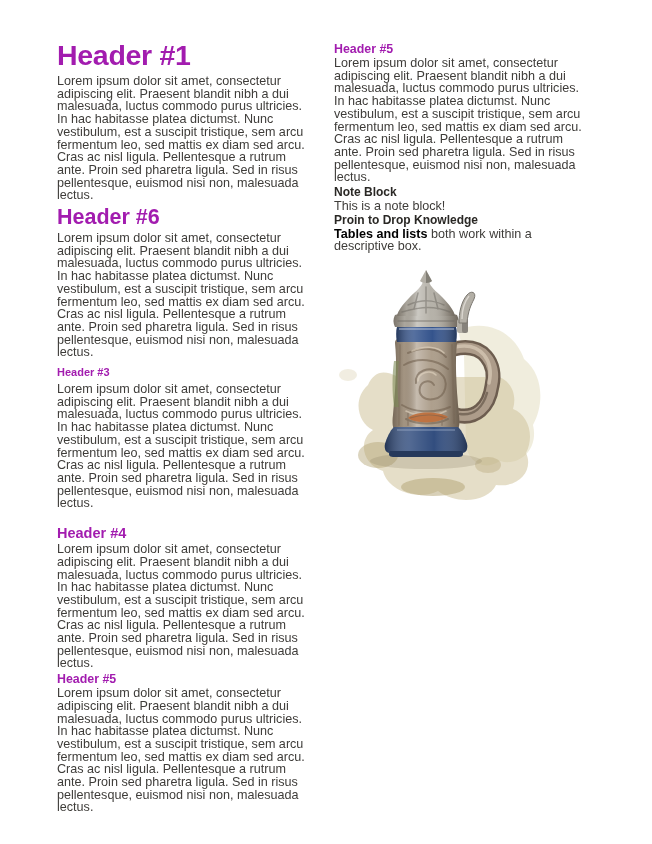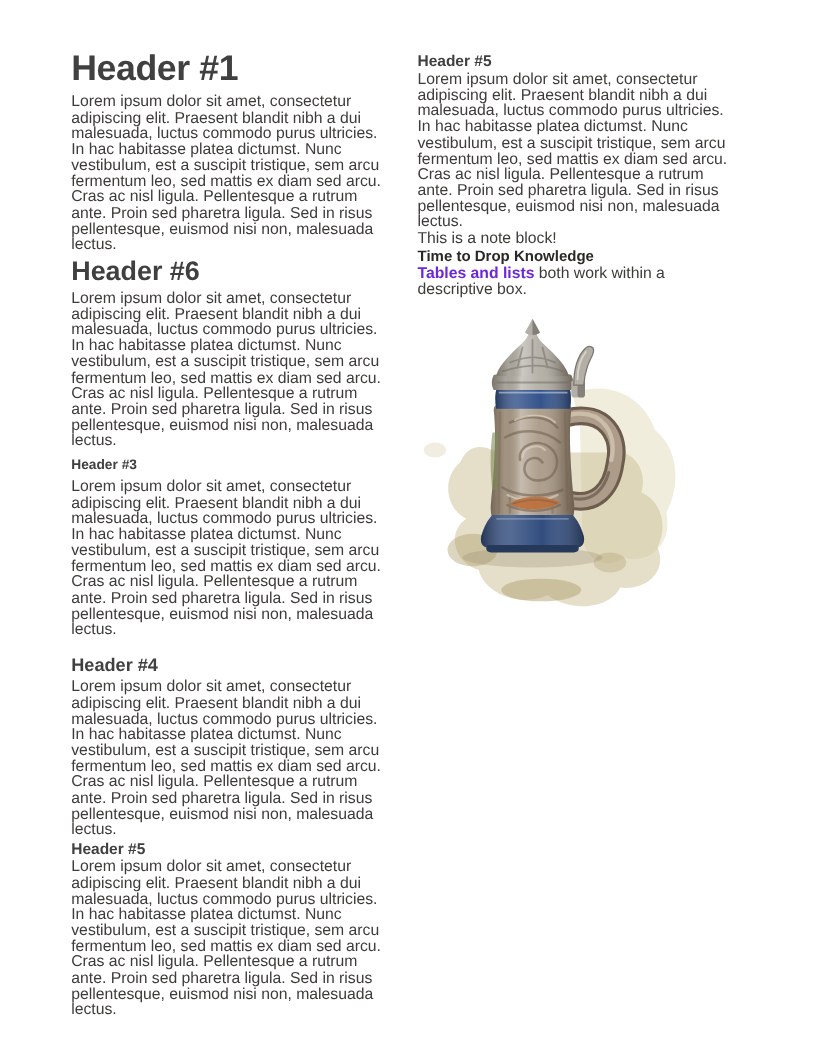--- a/index.html
+++ b/index.html
@@ -17,28 +17,28 @@
   .col-left  { left: 57px;  }
   .col-right { left: 334px; }
 
   p.bodytext {
     margin: 0;
     font-size: 12.6px;
     line-height: 12.7px;
     color: #3e3c39;
     letter-spacing: 0px;
   }
-  h1, h2, h3, h4, h5, h6 { color: #404040; font-weight: bold; }
+  h1, h2, h3, h4, h5, h6 { color: #a21caf; font-weight: bold; }
   h1 { font-size: 28.5px; line-height: 30px; margin: 0 0 5px 0; letter-spacing: -0.3px; }
   h2 { font-size: 21.5px; line-height: 23px; margin: 4px 0 3px 0; }
   h3 { font-size: 11px; line-height: 18px; margin: 4px 0 2px 0; }
   h4 { font-size: 14.5px; line-height: 15px; margin: 16px 0 2px 0; }
   h5 { font-size: 12.4px; line-height: 13px; margin: 3px 0 1px 0; }
   h6 { font-size: 12px;   line-height: 12.5px; margin: 2px 0 1px 0; color: #2a2825; }
-  strong.lead { color: #6d28d9; }
+  strong.lead { color: #000000; }
 
   figure.illustration {
     margin: 12px 0 0 4px;
     width: 250px; height: 245px;
   }
   figure.illustration svg { display: block; }
 </style>
 </head>
 <body>
 
@@ -67,25 +67,26 @@
     </section>
   </div>
 
   <div class="col col-right">
     <section>
       <h5>Header #5</h5>
       <p class="bodytext">Lorem ipsum dolor sit amet, consectetur adipiscing elit. Praesent blandit nibh a dui malesuada, luctus commodo purus ultricies. In hac habitasse platea dictumst. Nunc vestibulum, est a suscipit tristique, sem arcu fermentum leo, sed mattis ex diam sed arcu. Cras ac nisl ligula. Pellentesque a rutrum ante. Proin sed pharetra ligula. Sed in risus pellentesque, euismod nisi non, malesuada lectus.</p>
     </section>
 
     <section>
+      <h6>Note Block</h6>
       <p class="bodytext">This is a note block!</p>
     </section>
 
     <section>
-      <h6>Time to Drop Knowledge</h6>
+      <h6>Proin to Drop Knowledge</h6>
       <p class="bodytext"><strong class="lead">Tables and lists</strong><span> both work within a descriptive box.</span></p>
     </section>
 
     <figure class="illustration">
       <svg width="250" height="245" viewBox="0 0 250 245" xmlns="http://www.w3.org/2000/svg">
         <defs>
           <linearGradient id="shade" x1="0" y1="0" x2="1" y2="0">
             <stop offset="0" stop-color="rgba(40,28,16,0.40)"></stop>
             <stop offset="0.17" stop-color="rgba(40,28,16,0.06)"></stop>
             <stop offset="0.36" stop-color="rgba(255,255,255,0.32)"></stop>

